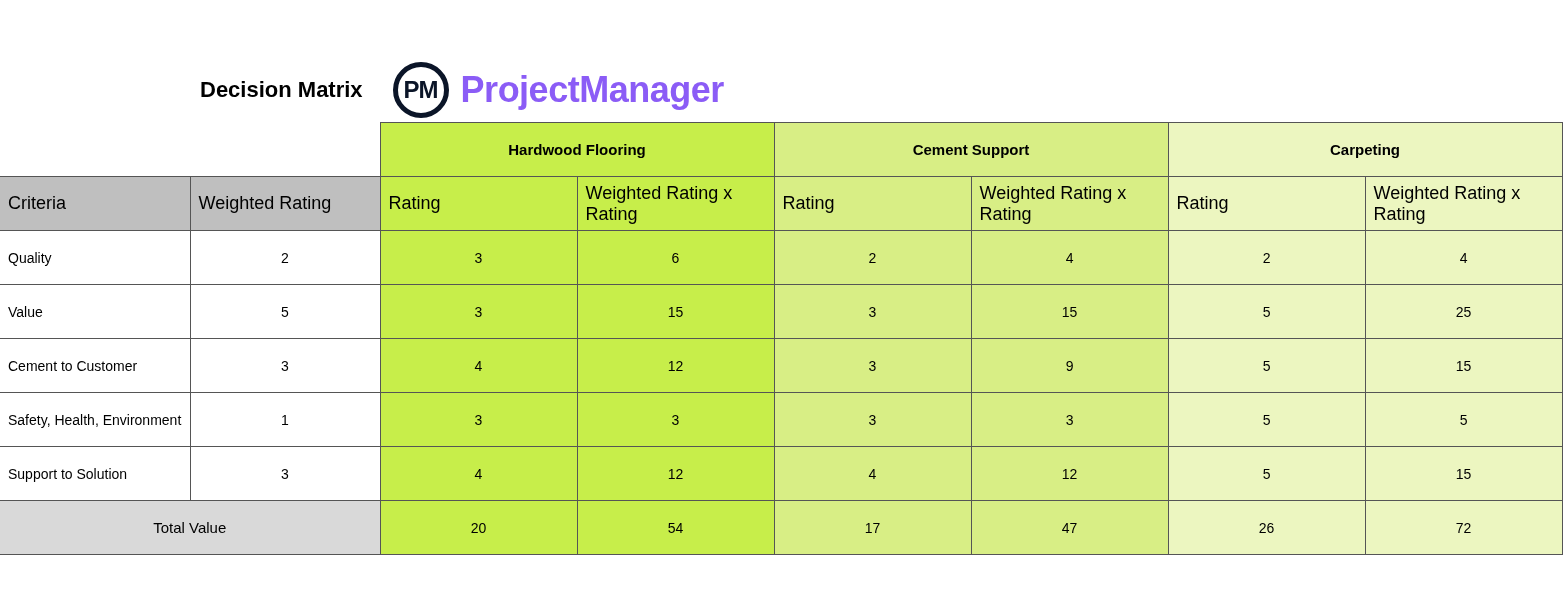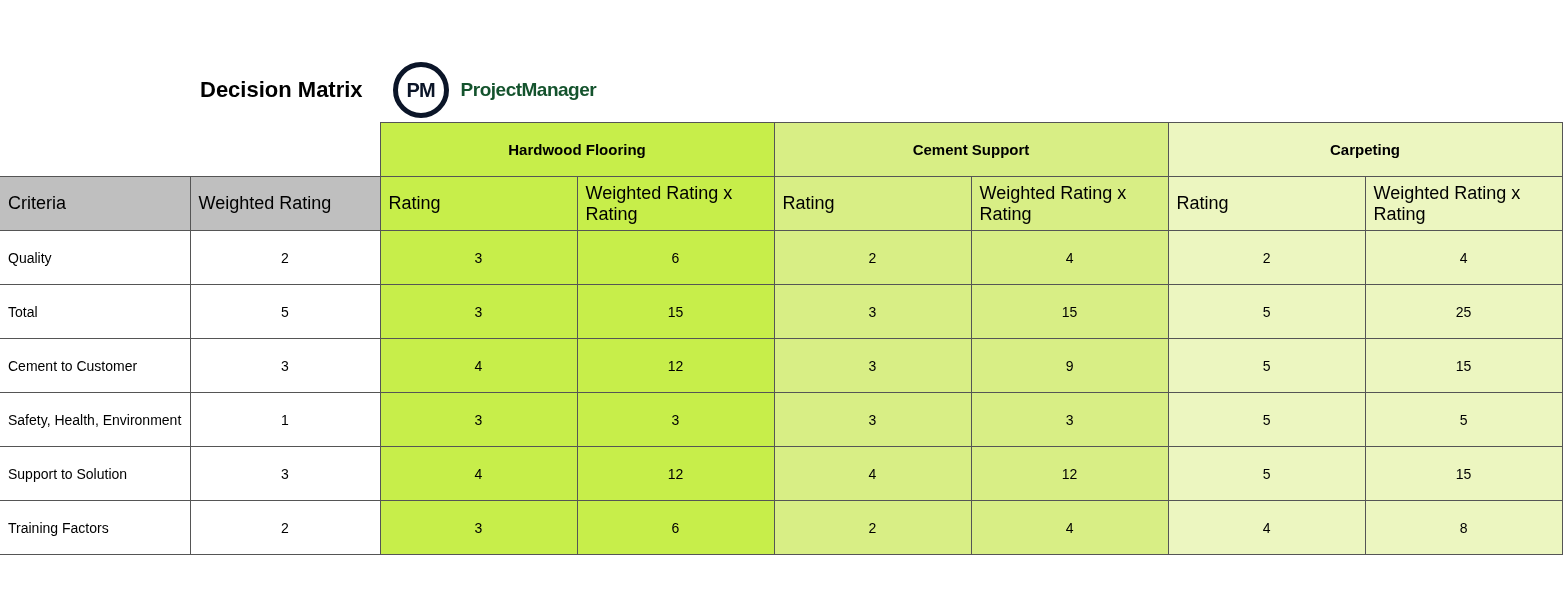--- a/index.html
+++ b/index.html
@@ -30,28 +30,28 @@
   }
   .logo-circle {
     width: 56px;
     height: 56px;
     border: 5px solid #0b1528;
     border-radius: 50%;
     display: flex;
     align-items: center;
     justify-content: center;
     font-weight: 900;
-    font-size: 20px;
+    font-size: 24px;
     color: #0b1528;
     letter-spacing: -1px;
   }
   .logo-text {
     font-weight: 800;
-    font-size: 19px;
-    color: #14532d;
+    font-size: 36px;
+    color: #8b5cf6;
     letter-spacing: -0.5px;
   }
   table {
     border-collapse: collapse;
     width: 1488px;
     table-layout: fixed;
     padding-left: 35px;
   }
   td, th {
     border: 1px solid #555;
@@ -131,21 +131,21 @@
     <td class="noborder-left">Quality</td>
     <td class="center">2</td>
     <td class="bg-green1 center">3</td>
     <td class="bg-green1 center">6</td>
     <td class="bg-green2 center">2</td>
     <td class="bg-green2 center">4</td>
     <td class="bg-green3 center">2</td>
     <td class="bg-green3 center">4</td>
   </tr>
   <tr>
-    <td class="noborder-left">Total</td>
+    <td class="noborder-left">Value</td>
     <td class="center">5</td>
     <td class="bg-green1 center">3</td>
     <td class="bg-green1 center">15</td>
     <td class="bg-green2 center">3</td>
     <td class="bg-green2 center">15</td>
     <td class="bg-green3 center">5</td>
     <td class="bg-green3 center">25</td>
   </tr>
   <tr>
     <td class="noborder-left">Cement to Customer</td>
@@ -170,25 +170,24 @@
   <tr>
     <td class="noborder-left">Support to Solution</td>
     <td class="center">3</td>
     <td class="bg-green1 center">4</td>
     <td class="bg-green1 center">12</td>
     <td class="bg-green2 center">4</td>
     <td class="bg-green2 center">12</td>
     <td class="bg-green3 center">5</td>
     <td class="bg-green3 center">15</td>
   </tr>
+
   <tr>
-    <td class="noborder-left">Training Factors</td>
-    <td class="center">2</td>
-    <td class="bg-green1 center">3</td>
-    <td class="bg-green1 center">6</td>
-    <td class="bg-green2 center">2</td>
-    <td class="bg-green2 center">4</td>
-    <td class="bg-green3 center">4</td>
-    <td class="bg-green3 center">8</td>
+    <td colspan="2" class="bg-grey2 total-label noborder-left">Total Value</td>
+    <td class="bg-green1 center">20</td>
+    <td class="bg-green1 center">54</td>
+    <td class="bg-green2 center">17</td>
+    <td class="bg-green2 center">47</td>
+    <td class="bg-green3 center">26</td>
+    <td class="bg-green3 center">72</td>
   </tr>
-
 </tbody>
   </table>
 
 </body></html>

